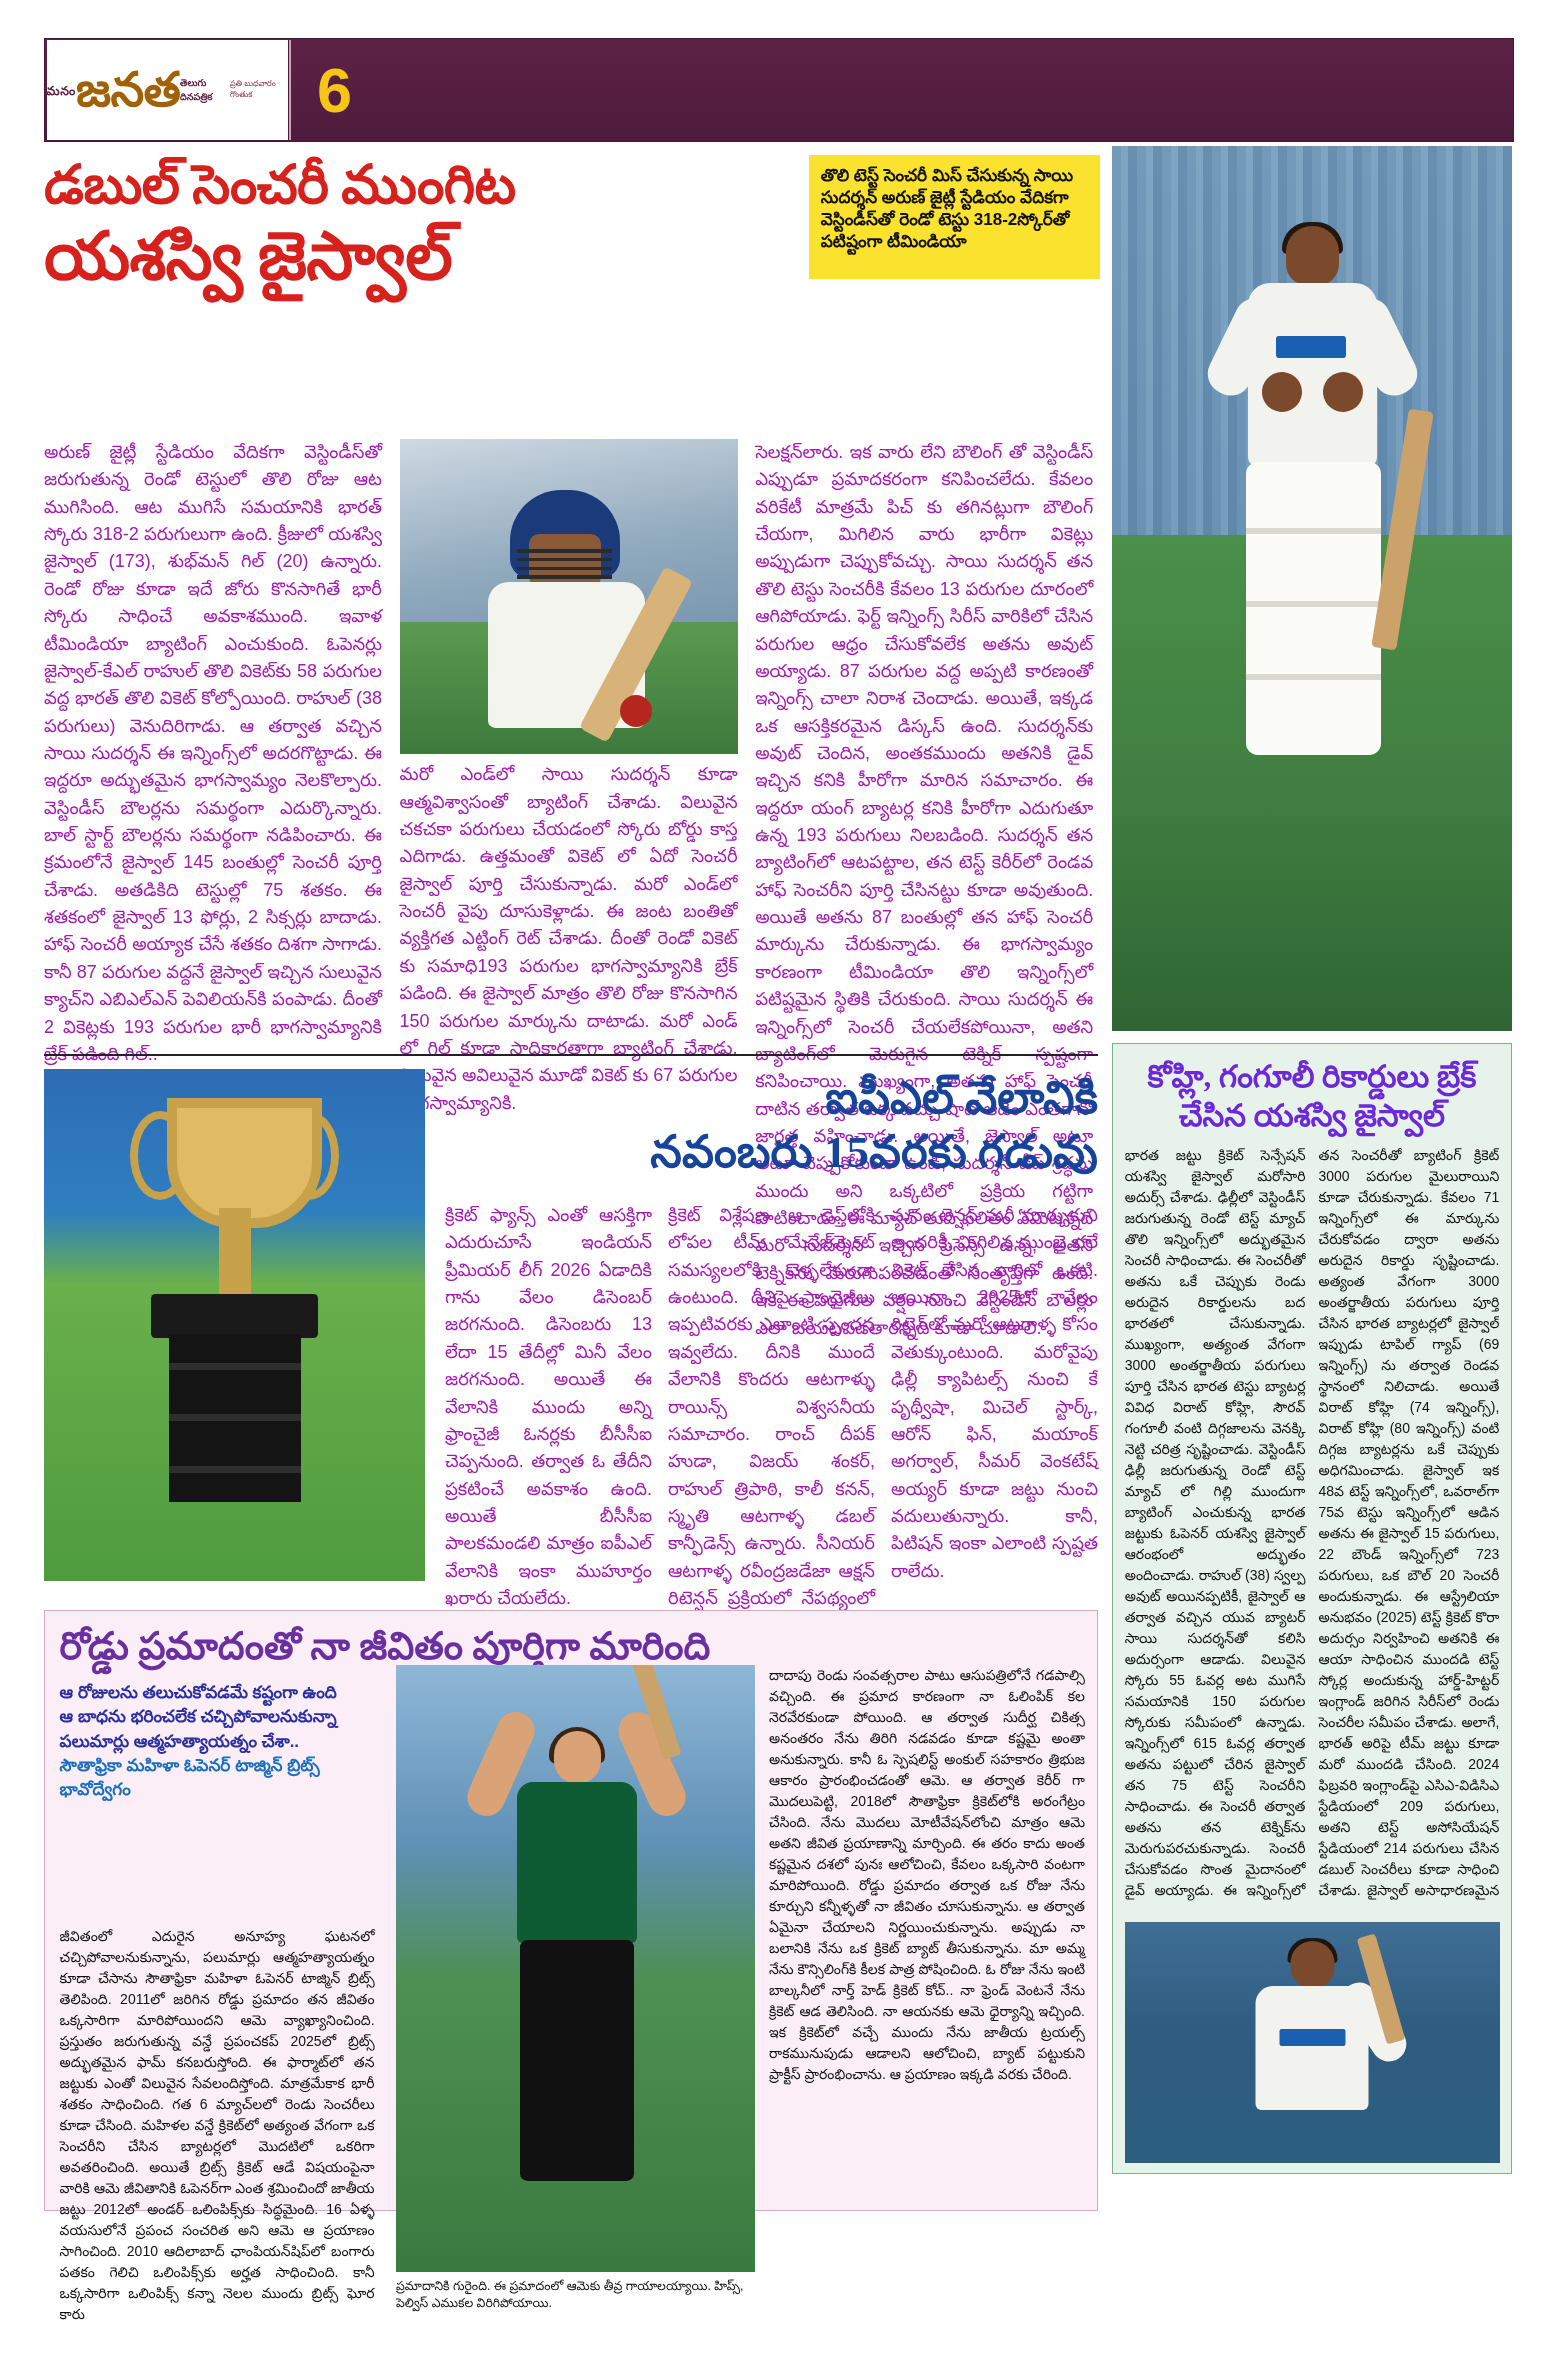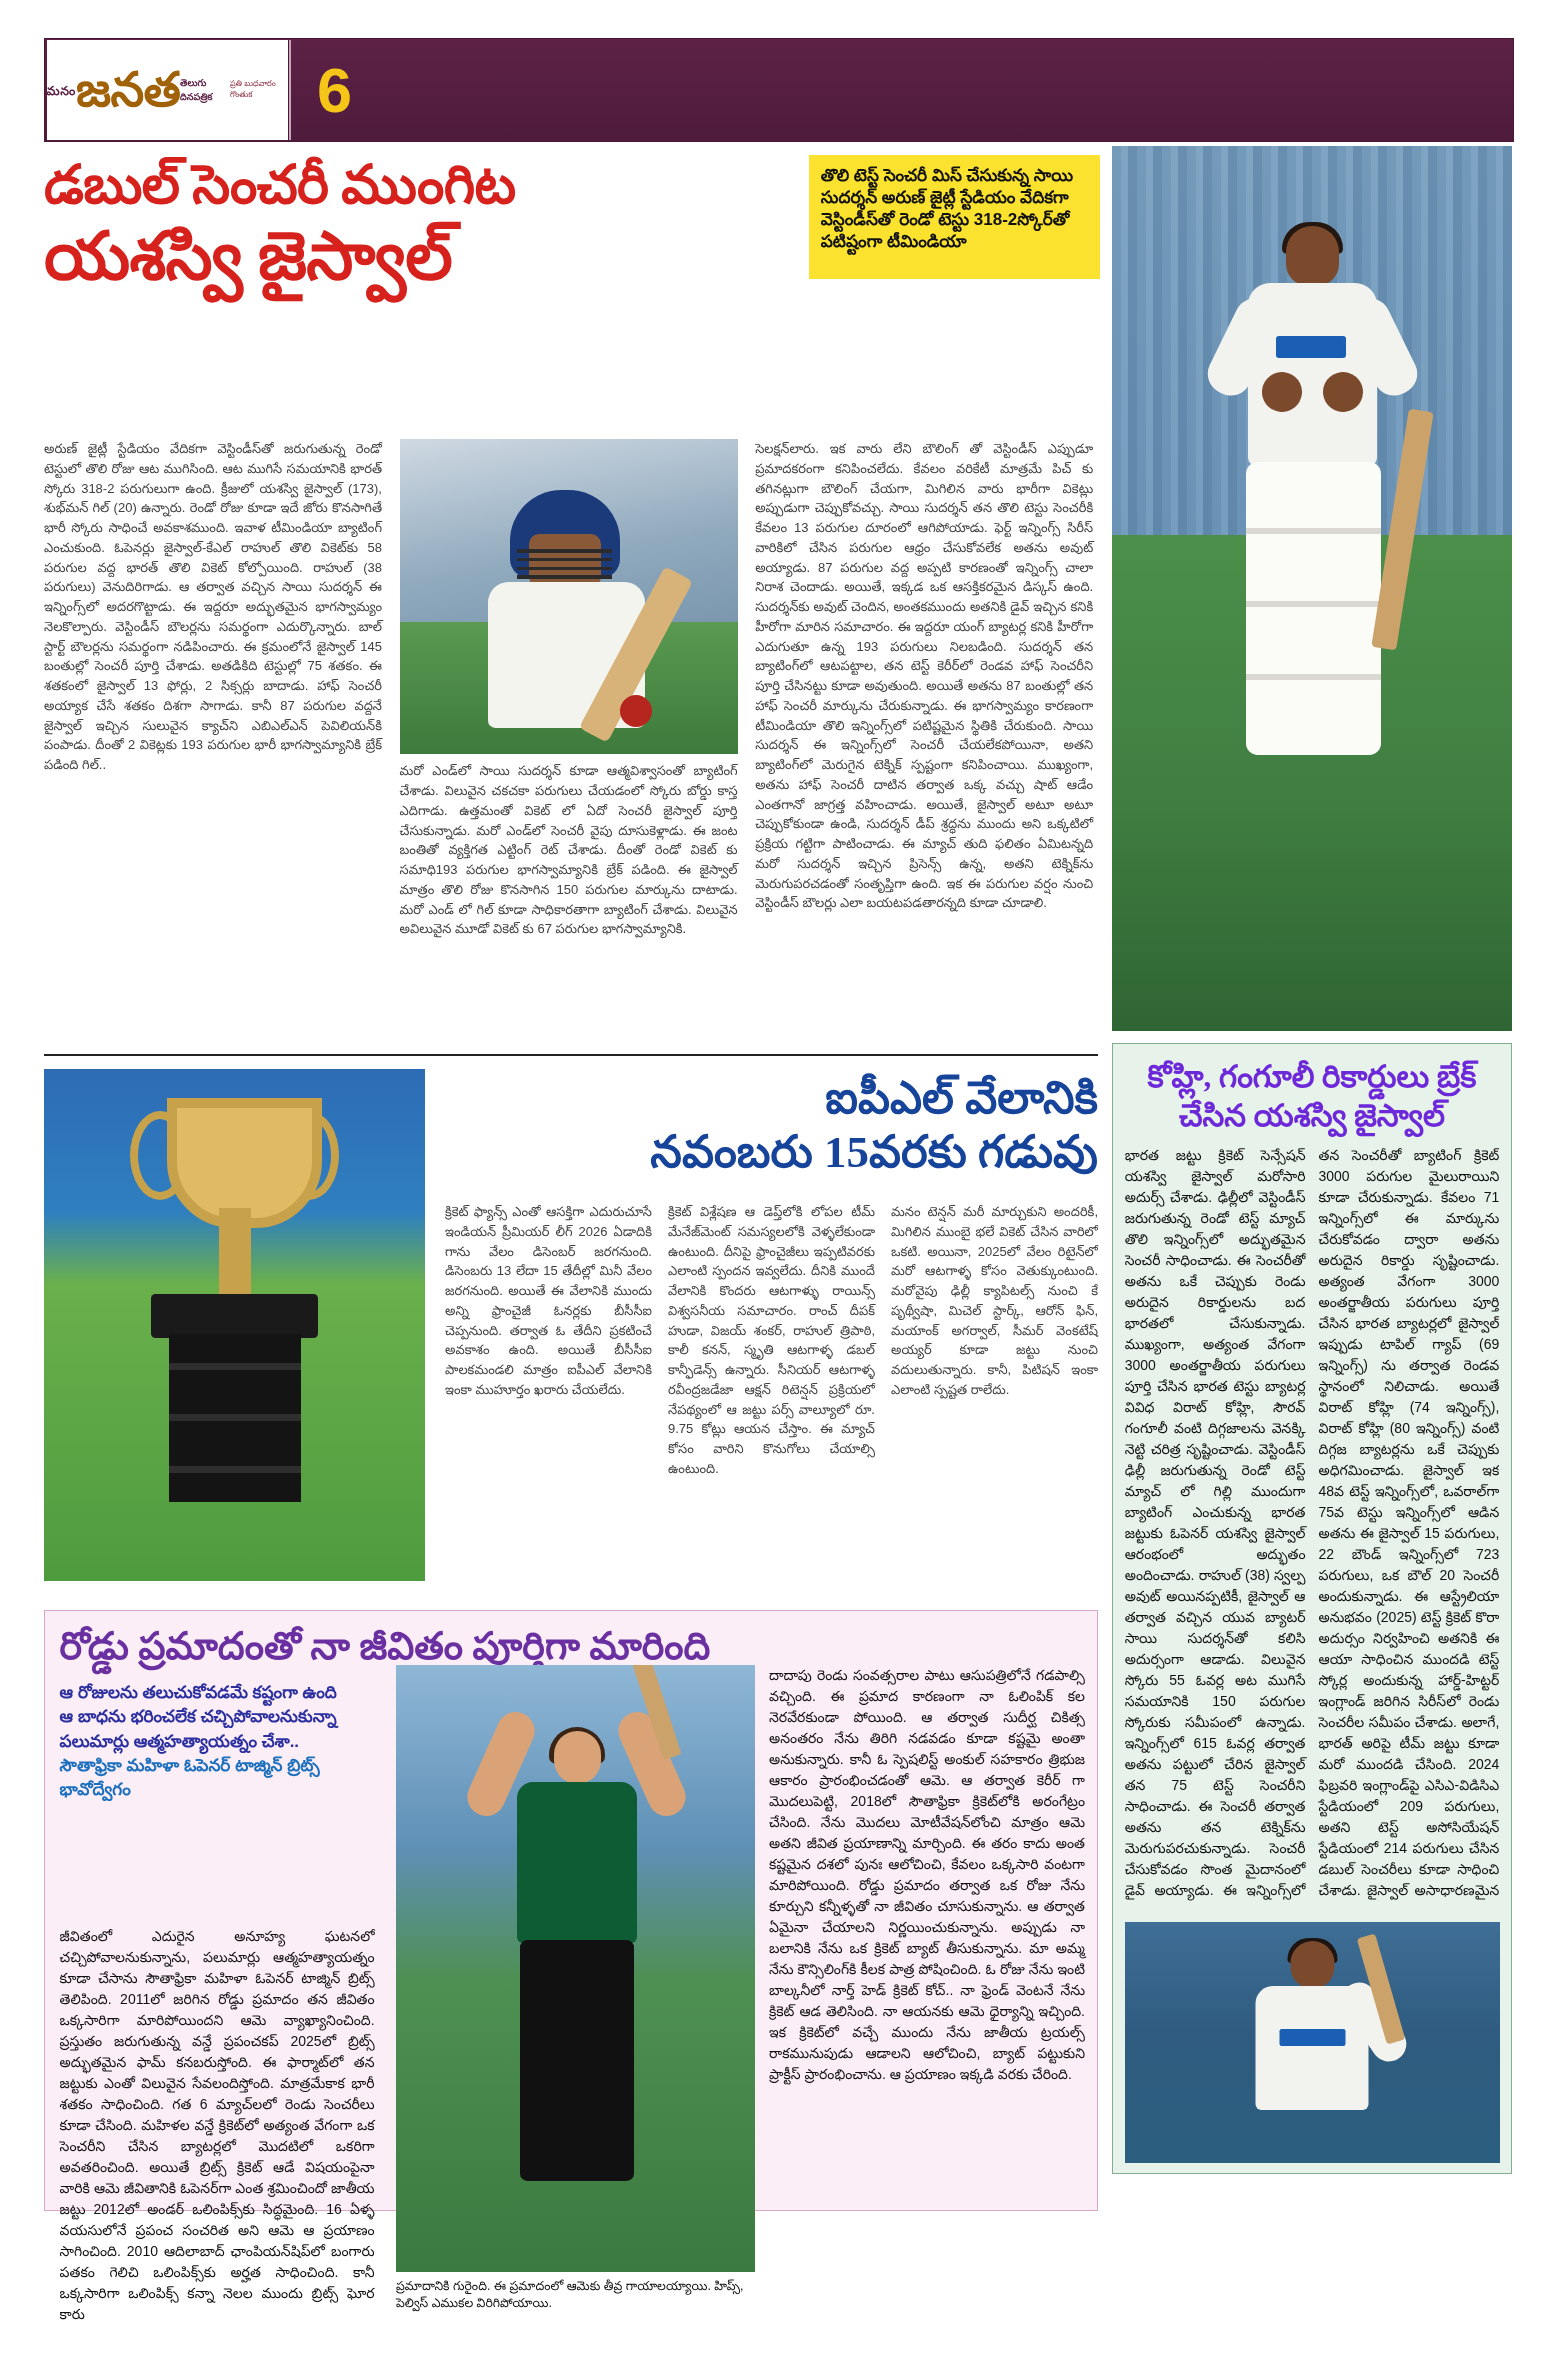--- a/index.html
+++ b/index.html
@@ -80,21 +80,21 @@
   .hf-hand-r{position:absolute;left:117px;top:146px;width:40px;height:40px;background:#7b4a2c;border-radius:50%;transform:rotate(-30deg);}
   .hf-pads{position:absolute;left:40px;top:236px;width:135px;height:293px;background:#fbfbf7;border-radius:11.7px;}
   .hf-pad-line{position:absolute;left:0;width:100%;height:5.9px;background:#d9d9d2;}
   .hf-bat{position:absolute;left:184px;top:183px;width:25px;height:241px;background:#caa26a;border-radius:4.4px;transform:rotate(9deg);}
 
   
   .art1{position:absolute;left:44px;top:439px;width:1054px;}
   .col-3{display:flex;gap:17.6px;}
   .col{width:338px;}
   .body-text{
-    font-size:13px;line-height:1.52;color:#404040;text-align:justify;margin:0;
+    font-size:18px;line-height:1.52;color:#a21caf;text-align:justify;margin:0;
   }
   .inset-photo{
     width:338px;height:315px;margin:0 0 7.3px 0;
     background:linear-gradient(170deg,#cfd9e2 0%,#8fa9bd 40%,#5e7f9b 100%);
     position:relative;overflow:hidden;
   }
   .ip-green{position:absolute;left:0;bottom:0;width:100%;height:42%;background:linear-gradient(180deg,#5a9a51 0%,#3d7a3c 100%);}
   .ip-helmet{position:absolute;left:110px;top:51px;width:110px;height:88px;background:#1a3a7a;border-radius:51px 51px 19px 19px;}
   .ip-grill{position:absolute;left:117px;top:110px;width:95px;height:34px;background:repeating-linear-gradient(180deg,#2b2b2b 0 3.7px,transparent 3.7px 8.8px);}
   .ip-face{position:absolute;left:129px;top:95px;width:72px;height:53px;background:#8a5a38;border-radius:10.2px;}

